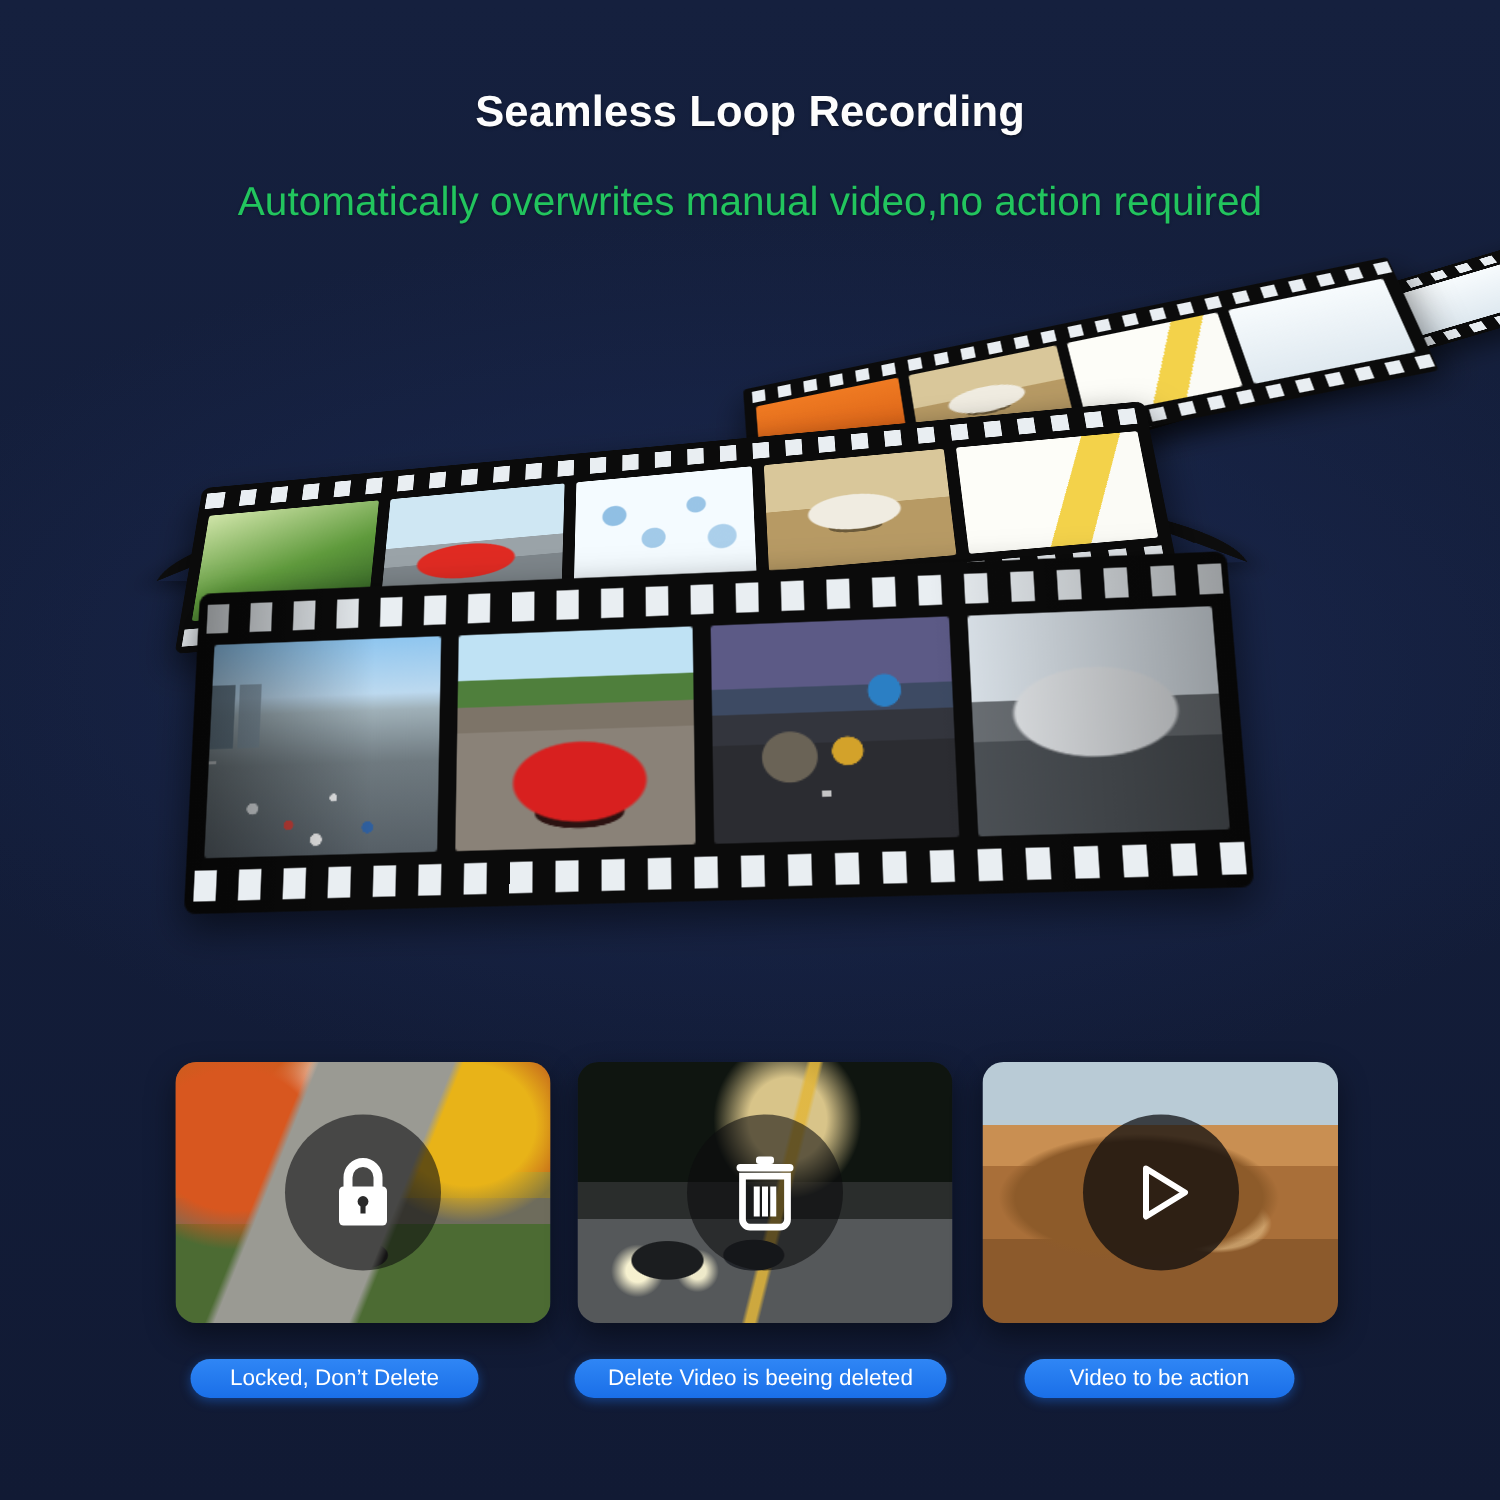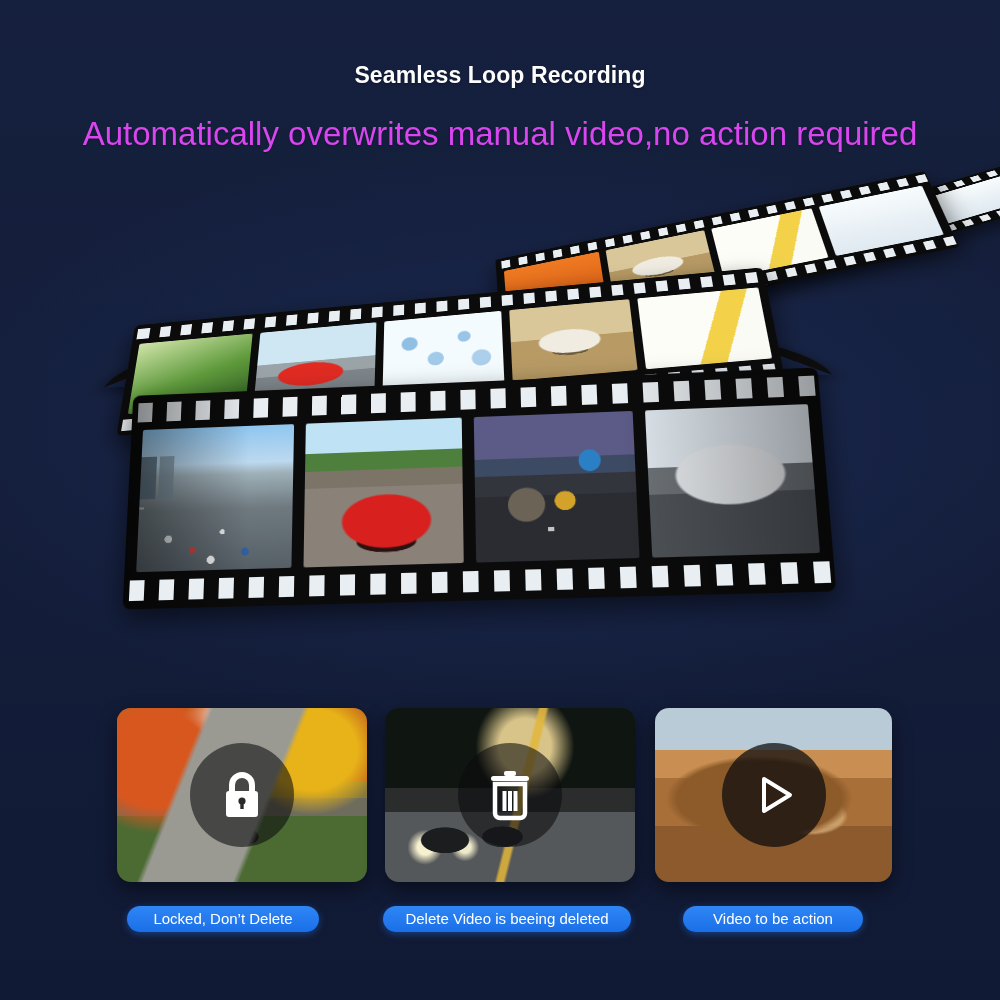--- a/index.html
+++ b/index.html
@@ -18,35 +18,35 @@
     position:absolute; inset:0;
     background:
       radial-gradient(ellipse 900px 420px at 52% 44%, #1a2850 0%, rgba(20,31,61,0) 70%),
       linear-gradient(180deg,#15203e 0%, #131d39 55%, #111a34 100%);
   }
 
   
   .header { position:absolute; top:0; left:0; width:1000px; text-align:center; }
   .title-line {
     font-weight:bold;
-    font-size:23px;
+    font-size:29px;
     letter-spacing:.1px;
     line-height:40px;
     color:#fdfdfd;
     text-shadow:0 1px 2px rgba(0,0,0,.35);
     white-space:nowrap;
   }
   .t1 { margin-top:55px; }
   .t2 { margin-top:1px; }
   .subtitle {
     margin-top:22px;
-    font-size:33px;
+    font-size:27px;
     font-weight:normal;
     line-height:34px;
-    color:#d946ef;
+    color:#22c55e;
     white-space:nowrap;
     text-shadow:0 1px 2px rgba(0,0,0,.3);
   }
 
   
   .film-stage {
     position:absolute;
     left:0; top:225px;
     width:1000px; height:430px;
     perspective:1100px;

